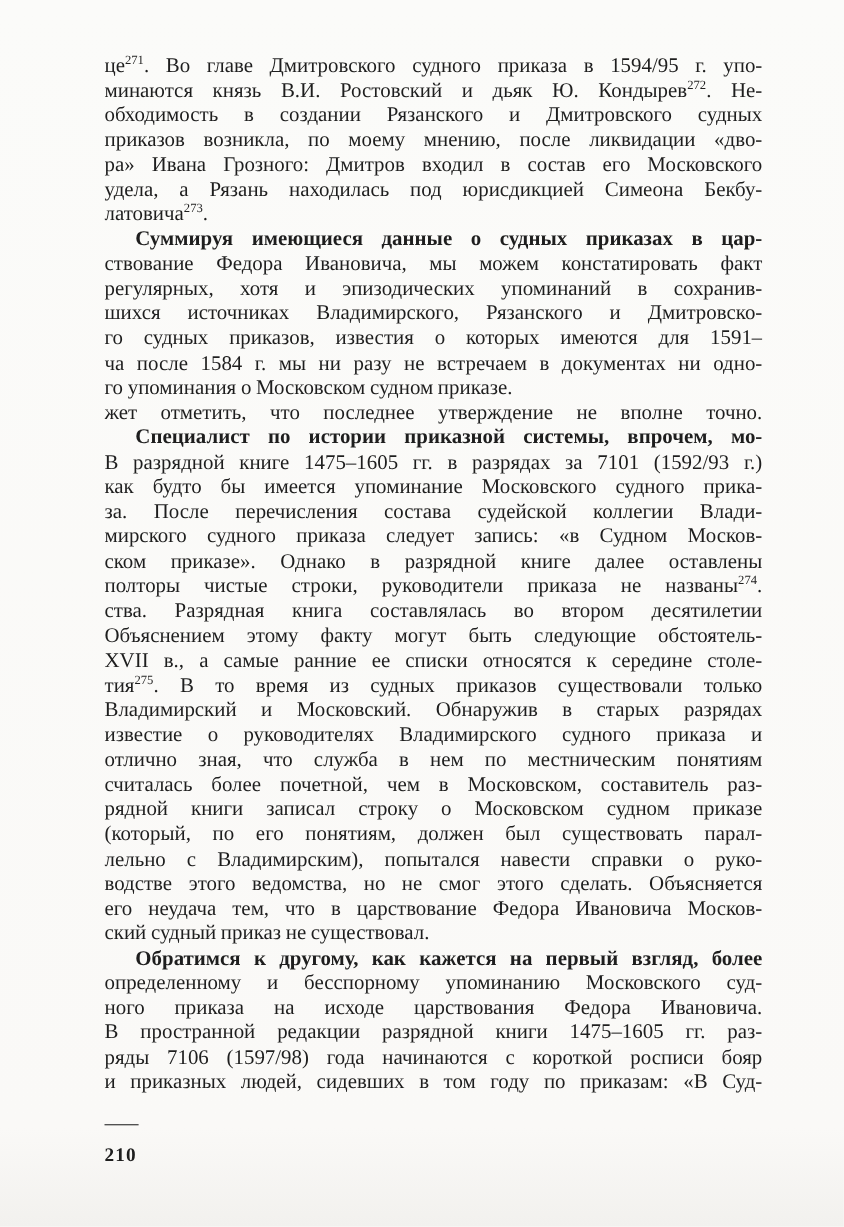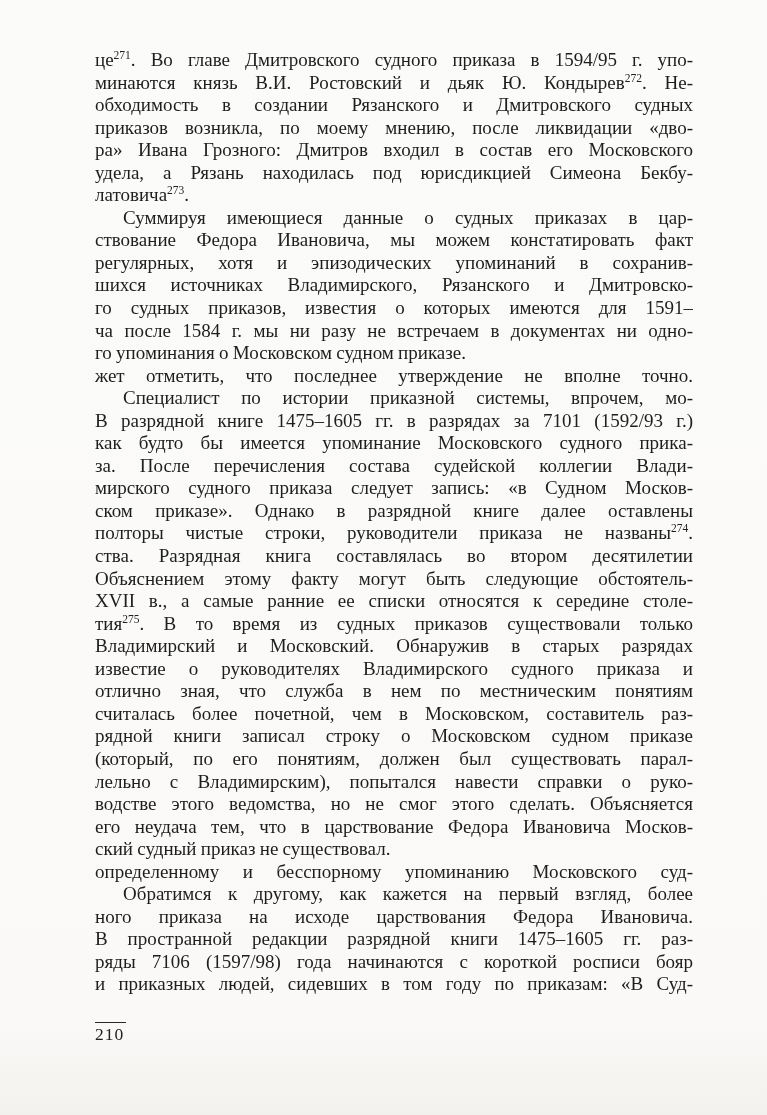--- a/index.html
+++ b/index.html
@@ -39,41 +39,43 @@
     text-align-last: justify;
     overflow: hidden;
     white-space: nowrap;
   }
   .line.lastline {
     text-align: center;
     text-align-last: left;
   }
   .line.firstline-indent {
     padding-left: 28px;
+    font-weight: bold;
   }
   sup.fnref {
     font-size: 11.5px;
     line-height: 0;
     vertical-align: 7px;
     letter-spacing: 0;
   }
   .footer {
     position: absolute;
     left: 95px;
     top: 1022px;
   }
   .footer .pageno {
     display: inline-block;
     border-top: 1.5px solid #2a2a2a;
-    padding-top: 1px;
+    padding-top: 16px;
     min-width: 31px;
     font-size: 17.5px;
     line-height: 20px;
     color: #1e1e1e;
     letter-spacing: 1px;
+    font-weight: bold;
   }
 </style>
 </head>
 <body>
 
 <div class="page">
 
   <div class="text-block">
       <div class="para">
         <div class="line">це<sup class="fnref">271</sup>. Во главе Дмитровского судного приказа в 1594/95 г. упо-</div>
@@ -111,22 +113,22 @@
         <div class="line">отлично зная, что служба в нем по местническим понятиям</div>
         <div class="line">считалась более почетной, чем в Московском, составитель раз-</div>
         <div class="line">рядной книги записал строку о Московском судном приказе</div>
         <div class="line">(который, по его понятиям, должен был существовать парал-</div>
         <div class="line">лельно с Владимирским), попытался навести справки о руко-</div>
         <div class="line">водстве этого ведомства, но не смог этого сделать. Объясняется</div>
         <div class="line">его неудача тем, что в царствование Федора Ивановича Москов-</div>
         <div class="line lastline">ский судный приказ не существовал.</div>
       </div>
       <div class="para">
+        <div class="line firstline-indent">Обратимся к другому, как кажется на первый взгляд, более</div>
         <div class="line">определенному и бесспорному упоминанию Московского суд-</div>
-        <div class="line firstline-indent">Обратимся к другому, как кажется на первый взгляд, более</div>
         <div class="line">ного приказа на исходе царствования Федора Ивановича.</div>
         <div class="line">В пространной редакции разрядной книги 1475–1605 гг. раз-</div>
         <div class="line">ряды 7106 (1597/98) года начинаются с короткой росписи бояр</div>
         <div class="line">и приказных людей, сидевших в том году по приказам: «В Суд-</div>
       </div>
     </div>
 
   <div class="footer">
     <span class="pageno">210</span>
   </div>

